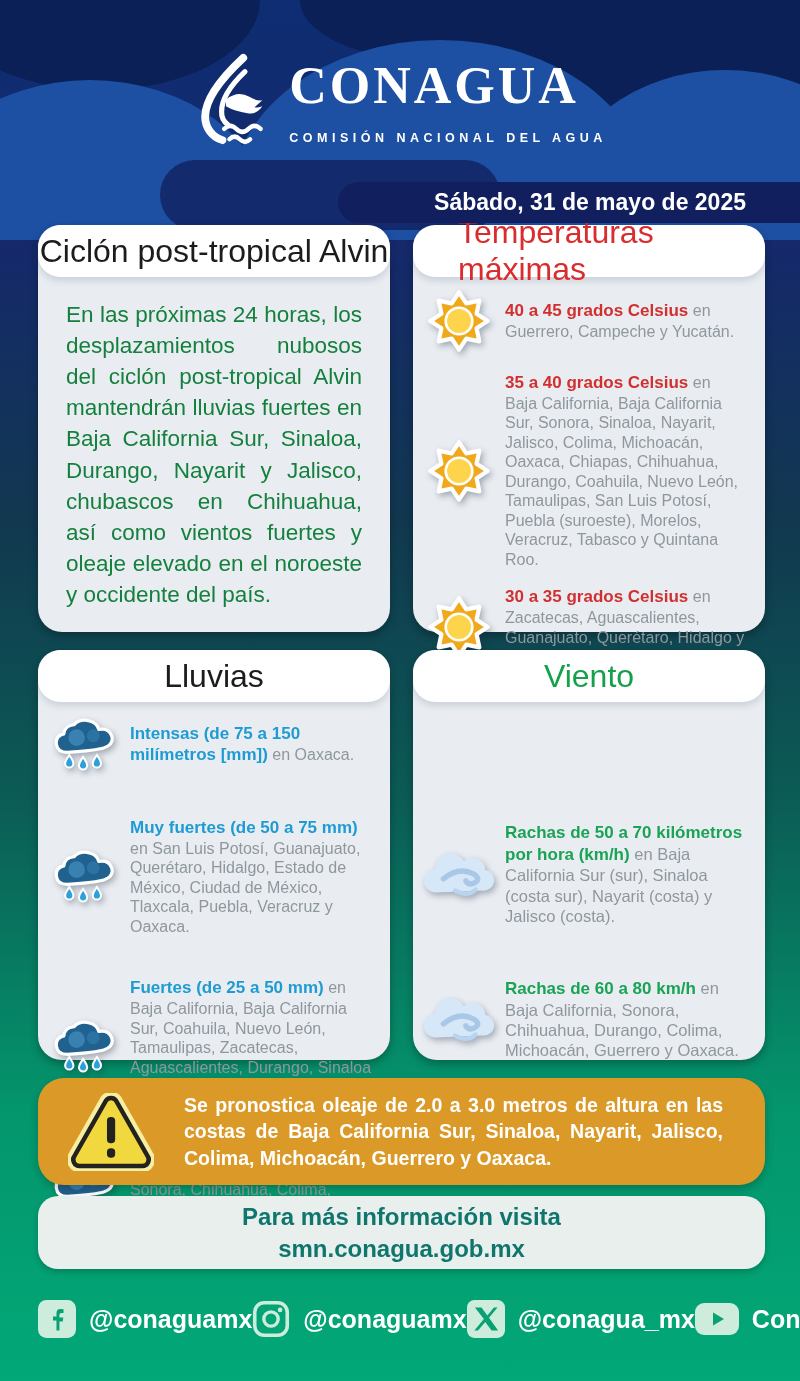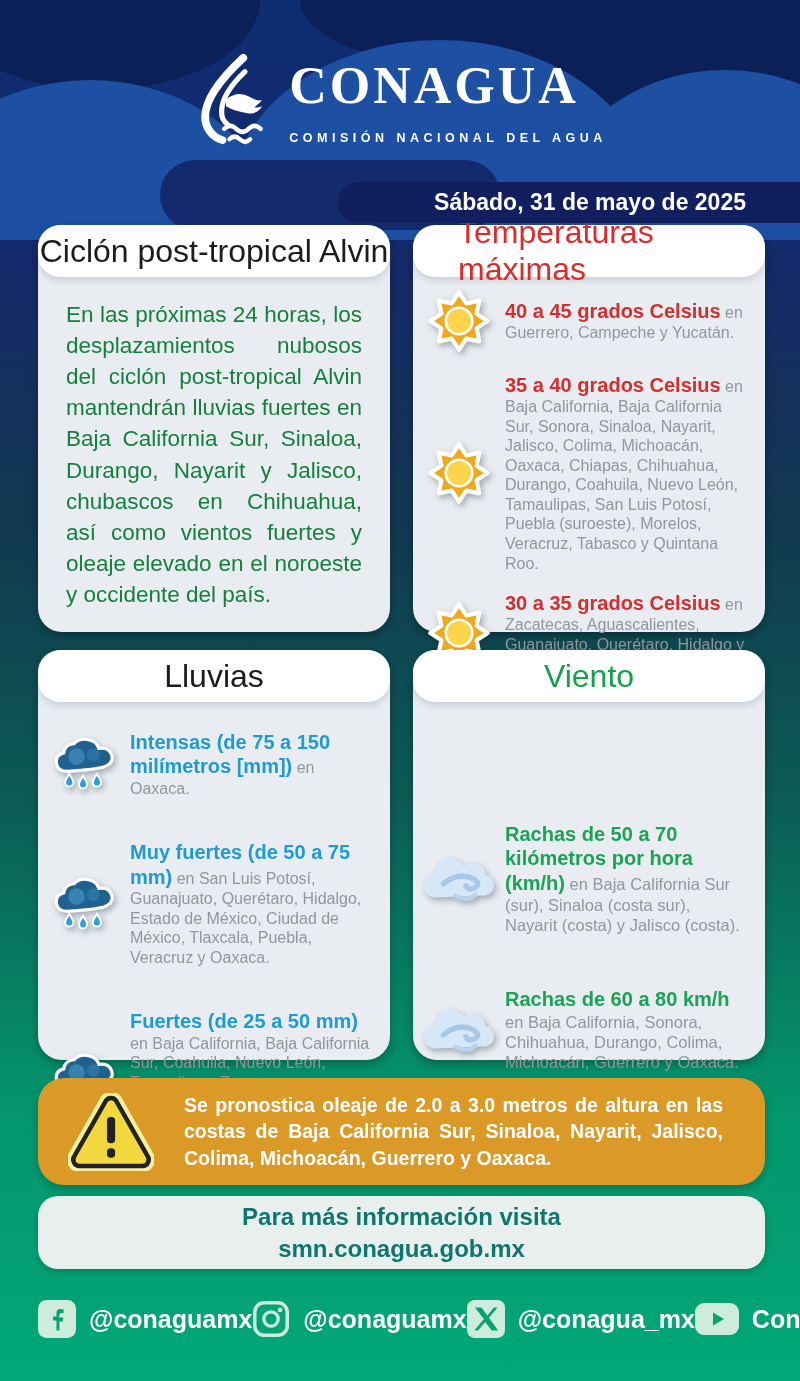--- a/index.html
+++ b/index.html
@@ -25,21 +25,21 @@
   .card{position:absolute;background:#e9edf2;border-radius:24px;box-shadow:0 4px 8px rgba(0,0,0,.28);}
   .card-header{position:absolute;top:0;left:0;right:0;height:52px;background:#ffffff;border-radius:22px;
     display:flex;align-items:center;justify-content:center;box-shadow:0 4px 6px rgba(70,90,110,.18);z-index:2;}
   .card-title{font-size:32px;font-weight:normal;color:#1c1c1c;}
   .card-title.red{color:#da2c2c;margin-left:45px;}
   .card-title.green{color:#15a04b;}
   .card-content{position:absolute;top:52px;left:0;right:0;bottom:0;display:flex;flex-direction:column;}
   .entry{display:flex;align-items:center;}
   .icon-col{flex:0 0 92px;display:flex;align-items:center;justify-content:center;}
   .entry-text{flex:1;padding-right:18px;font-size:16px;line-height:1.22;color:#8f979e;text-align:left;}
-  .lead{font-weight:bold;font-size:20px;}
+  .lead{font-weight:bold;font-size:17px;}
   .lead.red{color:#d22f2f;}
   .lead.cyan{color:#1e9bd2;}
   .lead.green{color:#1aa355;}
   .divider{height:3px;border-radius:2px;margin:9px 18px 9px 92px;}
   .divider.orange{background:#e8782a;}
   .divider.indigo{background:#2f2f9e;}
   .divider.green{background:#2aa05a;}
   .icon-shadow{filter:drop-shadow(2px 3px 3px rgba(30,40,60,.35));}
   
   .cyclone-body{position:absolute;top:52px;left:0;right:0;bottom:0;display:flex;align-items:center;}
@@ -135,21 +135,21 @@
         </div>
         <div class="entry-text"><span class="lead red">30 a 35 grados Celsius</span><span> en Zacatecas, Aguascalientes, Guanajuato, Querétaro, Hidalgo y Estado de México (suroeste).</span></div>
       </div>
     </div>
   </div>
 
   <div class="card" style="left:38px;top:650px;width:352px;height:410px;">
     <div class="card-header">
       <div class="card-title">Lluvias</div>
     </div>
-    <div class="card-content" style="padding-top:28px;gap:12px;">
+    <div class="card-content" style="padding-top:12px;gap:12px;">
       <div class="entry">
         <div class="icon-col">
           <svg class="icon-shadow" width="70" height="62" viewBox="0 0 76 66">
             <path d="M20 41 q-11 0 -12 -9 q-1 -9 8 -11 q1 -9 11 -10 q7 -7 17 -4 q8 2 10 9 q11 -2 14 7 q3 9 -8 13 q-9 3 -40 5 z" fill="#21618f" stroke="#fff" stroke-width="3.5" stroke-linejoin="round"></path>
             <circle cx="30" cy="25" r="9" fill="#3e8ab8" opacity=".8"></circle>
             <circle cx="48" cy="23" r="7" fill="#2e7aa8" opacity=".75"></circle>
             <path d="M22 44 c2.5 4 4.5 6 4.5 9 a4.5 4.5 0 1 1 -9 0 c0 -3 2 -5 4.5 -9 z" fill="#2da0dc" stroke="#fff" stroke-width="2.2"></path>
             <path d="M37 46 c2.5 4 4.5 6 4.5 9 a4.5 4.5 0 1 1 -9 0 c0 -3 2 -5 4.5 -9 z" fill="#2da0dc" stroke="#fff" stroke-width="2.2"></path>
             <path d="M52 44 c2.5 4 4.5 6 4.5 9 a4.5 4.5 0 1 1 -9 0 c0 -3 2 -5 4.5 -9 z" fill="#2da0dc" stroke="#fff" stroke-width="2.2"></path>
           </svg>

